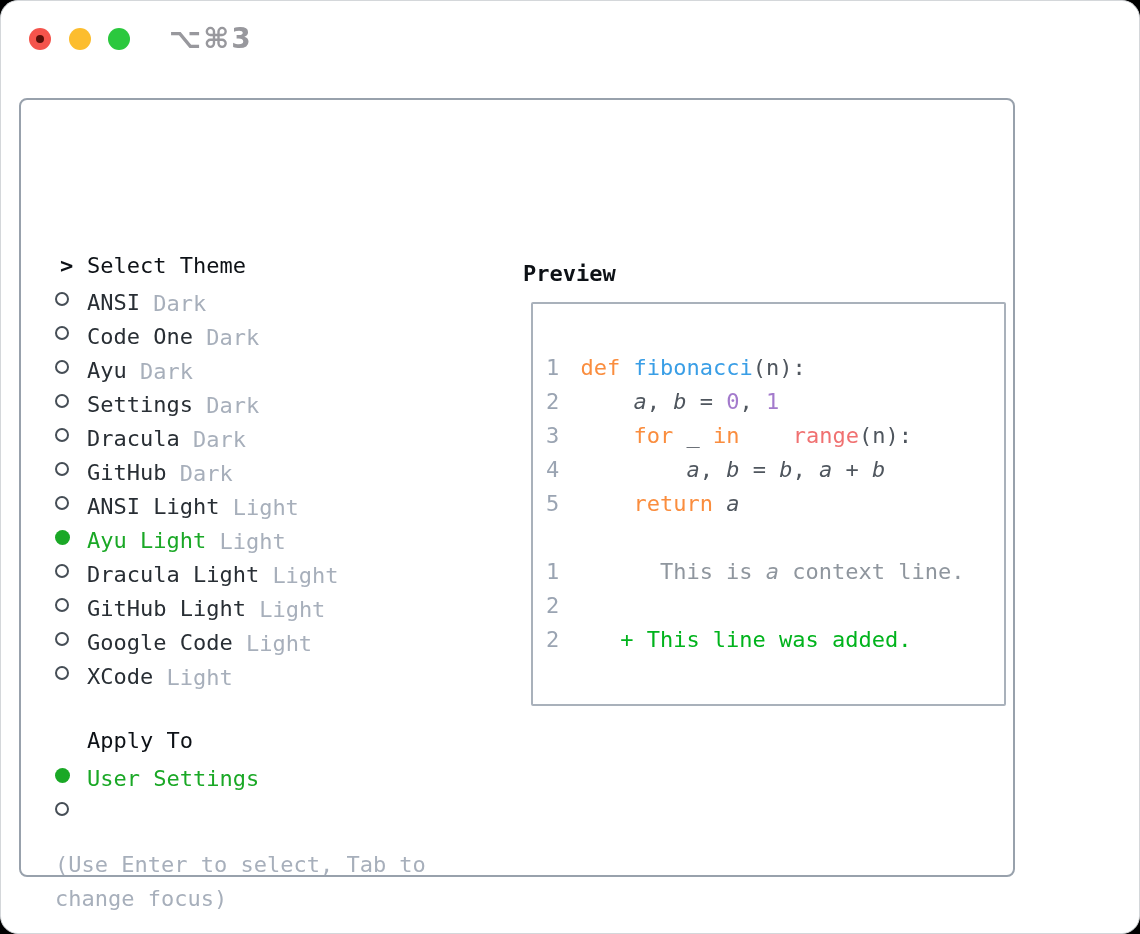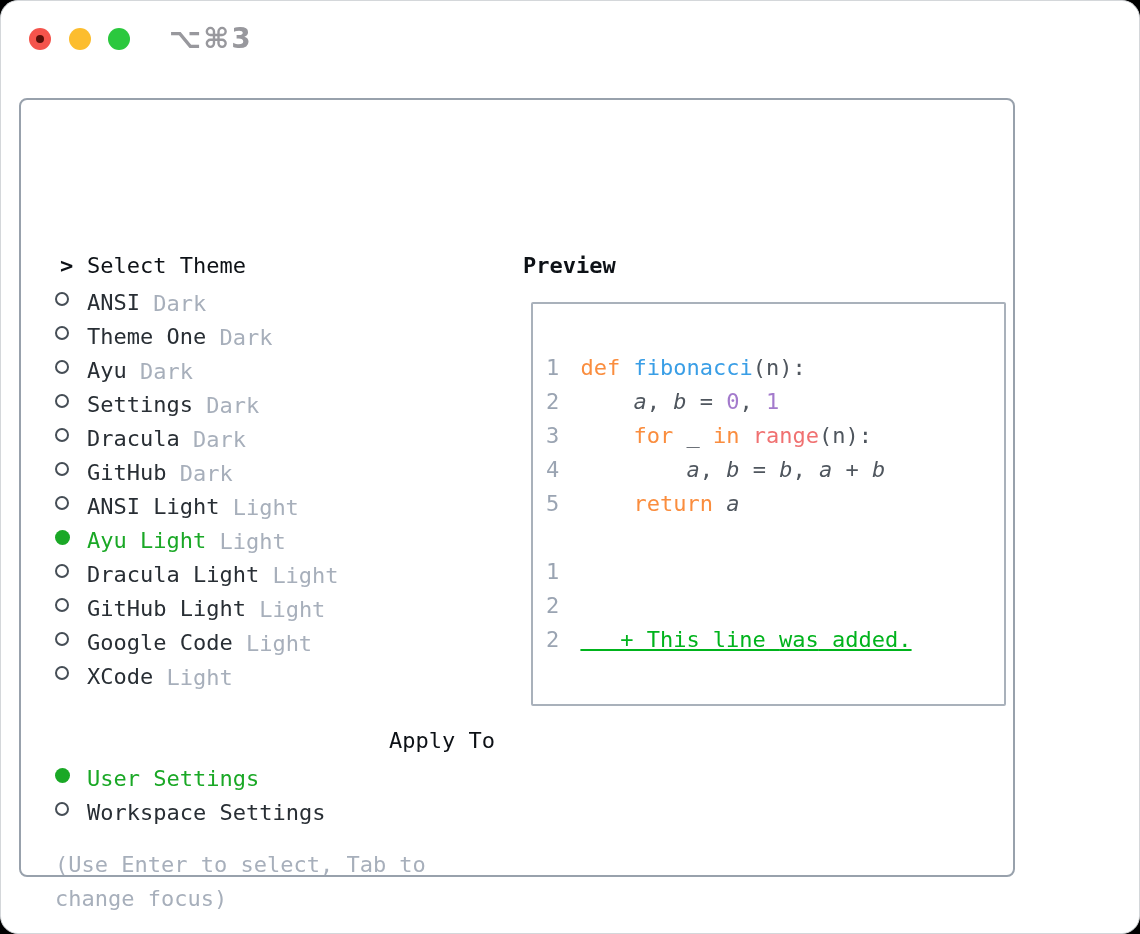--- a/index.html
+++ b/index.html
@@ -32,40 +32,40 @@
   .row { display:flex; align-items:center; height:34px; white-space:pre; }
   .marker-col { width:32px; flex:0 0 32px; display:flex; align-items:center; }
   .ring { width:14px; height:14px; border-radius:50%; border:2px solid var(--marker_ring); }
   .dot  { width:15px; height:15px; border-radius:50%; background:var(--selection_green); }
   .cursor { color:var(--header_text); font-weight:bold; padding-left:5px; }
   .list-header .hdr { font-weight:normal; color:var(--header_text); }
   .item .name { color:var(--item_name);margin-top:6px; }
   .item.selected .name { color:var(--selection_green); }
   .item .variant { color:var(--item_variant); margin-left:13.2px;margin-top:8px; }
   .apply-header { height:34px; line-height:34px; margin-top:34px; margin-left:32px;
-                  color:var(--header_text);text-align:right; }
+                  color:var(--header_text); }
   .hint { margin-top:22px; width:404px; color:var(--hint_text); line-height:34px; white-space:normal; }
 
   
-  .preview-title { position:absolute; left:502px; top:149px; height:34px; line-height:34px;
+  .preview-title { position:absolute; left:502px; top:157px; height:34px; line-height:34px;
                    font-size:22px; font-weight:bold; color:var(--header_text); }
   .preview-box { position:absolute; left:510px; top:202px; width:475px; height:404px;
                  border:2px solid var(--preview_border); border-radius:2px;
                  padding:46px 10px 0 13px; font-size:22px; }
   .cline { display:flex; height:34px; align-items:center; }
   .ln { width:1ch; flex:0 0 auto; margin-right:1.6ch; color:var(--line_number); white-space:pre; }
   .ct { white-space:pre; }
   .tk-fg   { color:var(--code_foreground); }
   .tk-kw   { color:var(--keyword_orange);text-align:right; }
   .tk-fn   { color:var(--function_blue); }
-  .tk-call { color:var(--builtin_coral); }
+  .tk-call { color:var(--builtin_coral);margin-left:40px; }
   .tk-num  { color:var(--number_purple); }
   .tk-ctx  { color:var(--diff_context); }
   .tk-del  { color:var(--diff_deleted); }
-  .tk-add  { color:var(--diff_added);text-decoration:underline; }
+  .tk-add  { color:var(--diff_added); }
   .tk-i { font-style:italic; }
 </style>
 </head>
 <body>
 
 <div class="window">
 
   <div class="titlebar">
     <span class="tl red">
       <span class="tl-dot"></span>
@@ -77,37 +77,37 @@
 
   <div class="panel">
 
     <div class="left-col">
       <div class="row list-header">
         <span class="marker-col cursor">&gt;</span>
         <span class="hdr">Select Theme</span>
       </div>
       <div id="theme-items">
           <div class="row item"><span class="marker-col"><span class="ring"></span></span><span class="name">ANSI</span><span class="variant">Dark</span></div>
-          <div class="row item"><span class="marker-col"><span class="ring"></span></span><span class="name">Theme One</span><span class="variant">Dark</span></div>
+          <div class="row item"><span class="marker-col"><span class="ring"></span></span><span class="name">Code One</span><span class="variant">Dark</span></div>
           <div class="row item"><span class="marker-col"><span class="ring"></span></span><span class="name">Ayu</span><span class="variant">Dark</span></div>
           <div class="row item"><span class="marker-col"><span class="ring"></span></span><span class="name">Settings</span><span class="variant">Dark</span></div>
           <div class="row item"><span class="marker-col"><span class="ring"></span></span><span class="name">Dracula</span><span class="variant">Dark</span></div>
           <div class="row item"><span class="marker-col"><span class="ring"></span></span><span class="name">GitHub</span><span class="variant">Dark</span></div>
           <div class="row item"><span class="marker-col"><span class="ring"></span></span><span class="name">ANSI Light</span><span class="variant">Light</span></div>
           <div class="row item selected"><span class="marker-col"><span class="dot"></span></span><span class="name">Ayu Light</span><span class="variant">Light</span></div>
           <div class="row item"><span class="marker-col"><span class="ring"></span></span><span class="name">Dracula Light</span><span class="variant">Light</span></div>
           <div class="row item"><span class="marker-col"><span class="ring"></span></span><span class="name">GitHub Light</span><span class="variant">Light</span></div>
           <div class="row item"><span class="marker-col"><span class="ring"></span></span><span class="name">Google Code</span><span class="variant">Light</span></div>
           <div class="row item"><span class="marker-col"><span class="ring"></span></span><span class="name">XCode</span><span class="variant">Light</span></div>
         </div>
 
       <div class="apply-header">Apply To</div>
       <div id="apply-items">
           <div class="row item selected"><span class="marker-col"><span class="dot"></span></span><span class="name">User Settings</span></div>
-          <div class="row item"><span class="marker-col"><span class="ring"></span></span><span class="name">Workspace Settings</span></div>
+          <div class="row item"><span class="marker-col"><span class="ring"></span></span></div>
         </div>
 
       <div class="hint">(Use Enter to select, Tab to change focus)</div>
     </div>
 
     <div class="preview-title">Preview</div>
     <div class="preview-box" id="preview-box">
         <div class="cline">
           <span class="ln">1</span>
           <span class="ct"><span class="tk-kw">def</span><span class="tk-fg"> </span><span class="tk-fn">fibonacci</span><span class="tk-fg">(n):</span></span>
@@ -127,20 +127,21 @@
         <div class="cline">
           <span class="ln">5</span>
           <span class="ct"><span class="tk-fg">    </span><span class="tk-kw">return</span><span class="tk-fg"> </span><span class="tk-fg tk-i">a</span></span>
         </div>
         <div class="cline">
           <span class="ln"> </span>
           <span class="ct"></span>
         </div>
         <div class="cline">
           <span class="ln">1</span>
+          <span class="ct"><span class="tk-ctx">      This is </span><span class="tk-ctx tk-i">a</span><span class="tk-ctx"> context line.</span></span>
         </div>
         <div class="cline">
           <span class="ln">2</span>
         </div>
         <div class="cline">
           <span class="ln">2</span>
           <span class="ct"><span class="tk-add">   + This line </span><span class="tk-add">was</span><span class="tk-add"> added.</span></span>
         </div>
       </div>
 

